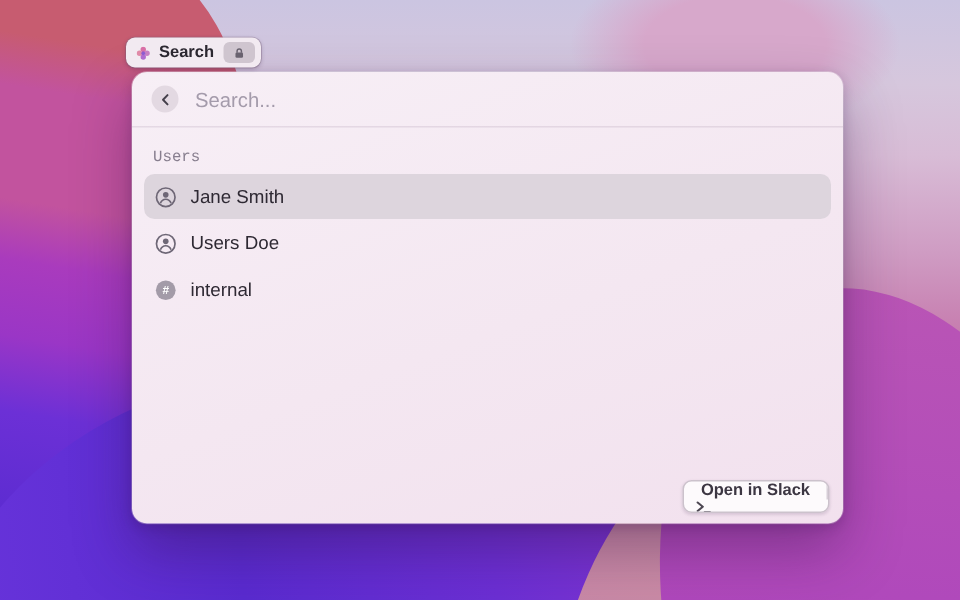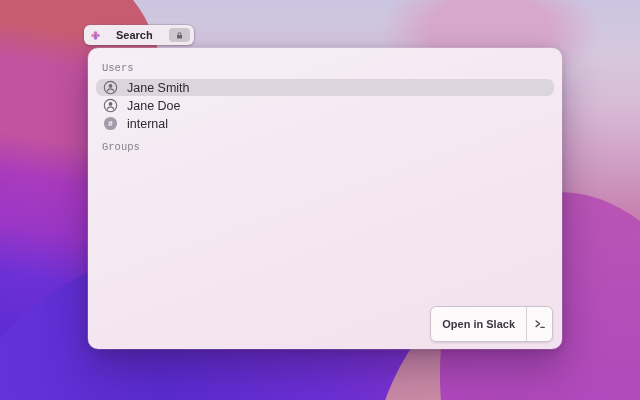--- a/index.html
+++ b/index.html
@@ -20,51 +20,51 @@
         background:linear-gradient(90deg,#6a35dc 0%,#5a2bd0 40%,#6c2fd4 70%,#8637d0 100%); }
   .wp-salmon { left:398px; bottom:-70px; width:230px; height:200px; transform:rotate(16deg);
         border-radius:55% 45% 0 0 / 90% 70% 0 0;
         background:linear-gradient(195deg,#d8b0b4 0%,#cd8fa4 50%,#c887a8 100%); }
   .wp-br { right:-90px; bottom:-130px; width:300px; height:340px; transform:rotate(-14deg);
         border-radius:50% 50% 0 0 / 70% 70% 0 0;
         background:linear-gradient(200deg,#bb57b4 0%,#a83fc0 100%); }
 
   
   .pill { position:absolute; left:84px; top:25px; height:20px; display:flex; align-items:center;
-        gap:16px; padding:0 4px 0 7px; background:#f2eaf1; border-radius:6px;
+        gap:6px; padding:0 4px 0 7px; background:#f2eaf1; border-radius:6px;
         box-shadow:0 1px 3px rgba(60,30,70,.3), 0 0 0 0.5px rgba(130,110,135,.45); z-index:3; }
   .pill-label { font-size:11px; font-weight:700; color:#2b2730; }
   .pill-badge { width:21px; height:14px; background:#cfc5cf; border-radius:4px;
         display:flex; align-items:center; justify-content:center; }
 
   
   .panel { position:absolute; left:88px; top:48px; width:474px; height:301px;
         background:linear-gradient(160deg,#f7eff6 0%,#f4e7f1 55%,#f2e1ee 100%);
         border-radius:10px; z-index:2;
         box-shadow:0 18px 38px rgba(50,15,70,.38), 0 2px 8px rgba(50,15,70,.22), 0 0 0 0.5px rgba(255,255,255,.45); }
   .searchbar { height:37px; display:flex; align-items:center; gap:11px; padding:0 13px;
         border-bottom:1px solid rgba(120,95,125,.14); }
   .back-btn { width:18px; height:18px; border-radius:50%; background:#e3d9e2; border:none;
         display:flex; align-items:center; justify-content:center; cursor:pointer; flex:0 0 auto; }
   .search-input { flex:1; border:none; outline:none; background:transparent;
         font-family:"Liberation Sans", sans-serif; font-size:13.5px; color:#2e2933; }
   .search-input::placeholder { color:#a49bab; }
 
   .content { padding:5px 8px 0 8px; }
   .section-title { font-size:10.5px; color:#877e8e; margin:9px 6px 5px;font-family:Liberation Mono, monospace; }
-  .row { height:17px; display:flex; align-items:center; gap:9px; padding:0 7px;
+  .row { height:30px; display:flex; align-items:center; gap:9px; padding:0 7px;
         border-radius:7px; cursor:default; margin-bottom:1px; }
   .row.selected { background:#ddd5dd; }
   .row-icon { width:15px; height:15px; display:flex; align-items:center; justify-content:center; flex:0 0 auto; }
   .row-label { font-size:12.5px; color:#2e2933; }
 
   .footer { position:absolute; right:9px; bottom:7px; }
-  .open-btn { display:flex; align-items:stretch; height:36px; background:rgba(255,255,255,.82);
+  .open-btn { display:flex; align-items:stretch; height:22px; background:rgba(255,255,255,.82);
         border:1px solid #ccc2cc; border-radius:6px; overflow:hidden; cursor:pointer;
-        box-shadow:0 1px 2px rgba(60,30,70,.14); padding:0; font-family:"Liberation Sans", sans-serif; }
+        box-shadow:0 1px 2px rgba(60,30,70,.14); padding:0; font-family:"Liberation Sans", sans-serif;flex-direction:column; }
   .open-btn-label { display:flex; align-items:center; padding:0 11px; font-size:11px;
         font-weight:700; color:#3c3642; border-right:1px solid #d7cdd7; }
   .open-btn-kbd { display:flex; align-items:center; justify-content:center; width:25px; }
 </style>
 </head>
 <body>
 
 <div class="wp">
   <span class="wp-swirl"></span>
   <span class="wp-left"></span>
@@ -89,20 +89,30 @@
       <svg width="9" height="9" viewBox="0 0 10 10">
         <path d="M3.4 4.6 V3.4 a1.6 1.6 0 0 1 3.2 0 V4.6" fill="none" stroke="#69626f" stroke-width="1.1"></path>
         <rect x="2.2" y="4.4" width="5.6" height="4" rx="1" fill="#69626f"></rect>
       </svg>
     </span>
   </span>
 </div>
 
 <div class="panel">
 
+  <div class="searchbar">
+    <button class="back-btn">
+      <span style="display:flex">
+        <svg width="9" height="9" viewBox="0 0 10 10">
+          <path d="M6.3 1.6 3 5 l3.3 3.4" fill="none" stroke="#45404b" stroke-width="1.5" stroke-linecap="round" stroke-linejoin="round"></path>
+        </svg>
+      </span>
+    </button>
+    <input class="search-input" type="text" placeholder="Search..." style="">
+  </div>
 
   <div class="content">
       <div class="section-title">Users</div>
       <div class="row selected">
         <span class="row-icon">
           <svg width="15" height="15" viewBox="0 0 16 16">
             <circle cx="8" cy="8" r="6.6" fill="none" stroke="#6e6776" stroke-width="1.2"></circle>
             <circle cx="8" cy="6.3" r="2" fill="#6e6776"></circle>
             <path d="M4.2 12.3c.8-2.1 2.2-2.9 3.8-2.9s3 0.8 3.8 2.9" fill="none" stroke="#6e6776" stroke-width="1.2"></path>
           </svg>
@@ -110,32 +120,31 @@
         <span class="row-label">Jane Smith</span>
       </div>
       <div class="row">
         <span class="row-icon">
           <svg width="15" height="15" viewBox="0 0 16 16">
             <circle cx="8" cy="8" r="6.6" fill="none" stroke="#6e6776" stroke-width="1.2"></circle>
             <circle cx="8" cy="6.3" r="2" fill="#6e6776"></circle>
             <path d="M4.2 12.3c.8-2.1 2.2-2.9 3.8-2.9s3 0.8 3.8 2.9" fill="none" stroke="#6e6776" stroke-width="1.2"></path>
           </svg>
         </span>
-        <span class="row-label">Jane Doe</span>
+        <span class="row-label">Users Doe</span>
       </div>
       <div class="row">
         <span class="row-icon">
           <svg width="15" height="15" viewBox="0 0 16 16">
             <circle cx="8" cy="8" r="7" fill="#a39ba8"></circle>
             <text x="8" y="11" font-size="8.5" font-weight="bold" fill="#fff" text-anchor="middle" font-family="Liberation Sans,sans-serif">#</text>
           </svg>
         </span>
         <span class="row-label">internal</span>
       </div>
-      <div class="section-title">Groups</div>
     </div>
 
   <div class="footer">
     <button class="open-btn">
       <span class="open-btn-label">Open in Slack</span>
       <span class="open-btn-kbd">
         <svg width="12" height="10" viewBox="0 0 13 11">
           <path d="M2.2 2.2 L6 5.3 L2.2 8.4" fill="none" stroke="#4d4752" stroke-width="1.5" stroke-linecap="round" stroke-linejoin="round"></path>
           <path d="M7.4 9.2 H11.2" fill="none" stroke="#4d4752" stroke-width="1.5" stroke-linecap="round"></path>
         </svg>

